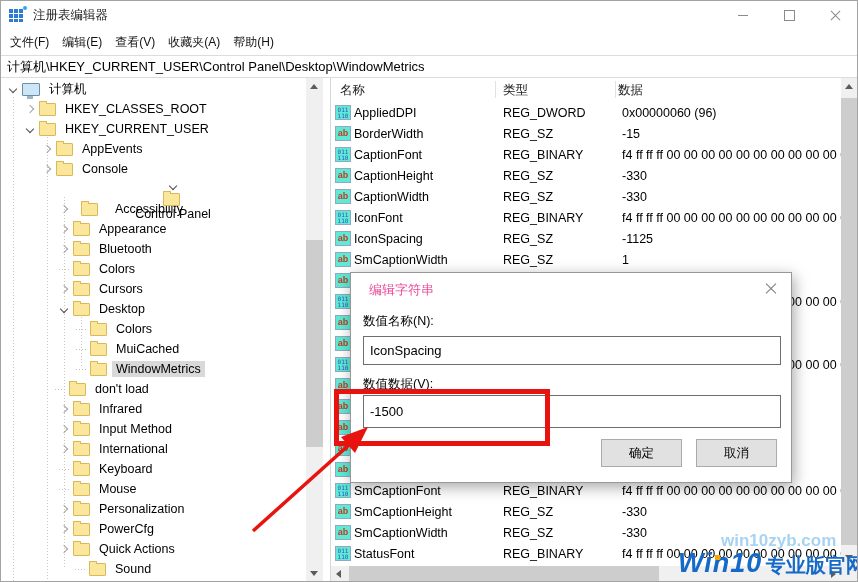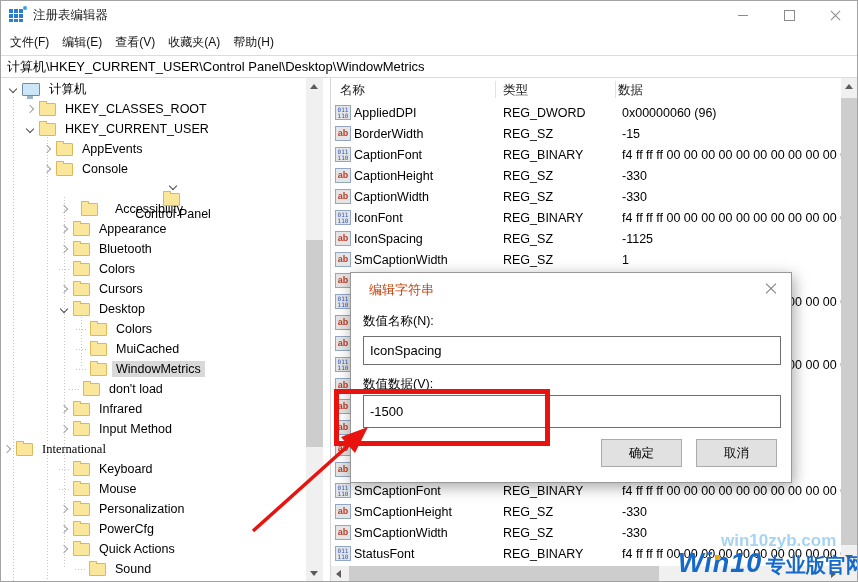--- a/index.html
+++ b/index.html
@@ -64,33 +64,33 @@
   .arr.left{border-top:4px solid transparent;border-bottom:4px solid transparent;border-right:5px solid #5c5c5c}
   .arr.right{border-top:4px solid transparent;border-bottom:4px solid transparent;border-left:5px solid #5c5c5c}
 
   
   .rpane{position:absolute;left:331px;top:0;right:0;bottom:0;overflow:hidden}
   .lheader{position:relative;height:23px}
   .hlabel{position:absolute;top:4px;font-size:12.5px;color:#1a1a1a}
   .hsep{position:absolute;top:3px;bottom:3px;width:1px;background:#e2e2e2}
   .lrows{position:absolute;left:0;top:24px;right:17px;overflow:hidden}
   .lrow{height:21px;display:flex;align-items:center;white-space:nowrap;overflow:hidden}
-  .vicon{width:16px;height:15px;margin-left:4px;flex:0 0 auto;border:1px solid #93a7c3;background:#e5e5e5;
+  .vicon{width:16px;height:15px;margin-left:4px;flex:0 0 auto;border:1px solid #93a7c3;background:#5eead4;
         box-sizing:border-box;display:flex;align-items:center;justify-content:center;overflow:hidden}
   .vicon .ab{color:#c43a22;font-weight:bold;font-size:9px;line-height:9px}
   .vicon .bin{color:#3056c9;font-family:"DejaVu Sans Mono",monospace;font-size:6px;line-height:6px;
         white-space:pre;text-align:center}
   .lname{width:145px;padding-left:3px;overflow:hidden;flex:0 0 auto;font-size:12.5px}
   .ltype{width:115px;padding-left:4px;overflow:hidden;flex:0 0 auto;font-size:12.5px}
   .ldata{flex:1;padding-left:4px;overflow:hidden;font-size:12.5px}
 
   
   .dialog{position:absolute;left:350px;top:272px;width:440px;height:209px;background:#fff;
         border:1px solid #989898;box-shadow:2px 4px 14px rgba(0,0,0,.35);z-index:50}
-  .dlg-title{position:absolute;left:18px;top:8px;color:#c2410c;font-size:13px}
+  .dlg-title{position:absolute;left:18px;top:8px;color:#ec4899;font-size:13px}
   .dlg-close{position:absolute;right:13px;top:9px;width:14px;height:14px}
   .dlg-close::before,.dlg-close::after{content:"";position:absolute;left:0;top:6px;width:14px;height:1px;background:#7d7d7d}
   .dlg-close::before{transform:rotate(45deg)}
   .dlg-close::after{transform:rotate(-45deg)}
   .dlg-label{position:absolute;left:12px;font-size:12.5px}
   .dlg-field{position:absolute;left:12px;width:418px;border:1px solid #6e6e6e;background:#fff;
         font-family:"Liberation Sans","DejaVu Sans",sans-serif;font-size:13px;padding:0 0 0 6px;
         box-sizing:border-box;outline:none}
   .dlg-name{top:63px;height:29px}
   .dlg-data{top:122px;height:33px}
@@ -245,42 +245,42 @@
           <span class="folder"></span>
           <span class="tlabel">MuiCached</span>
         </div>
         <div class="trow" style="padding-left: 74px;">
           <span class="tslot">
             <span class="stub"></span>
           </span>
           <span class="folder"></span>
           <span class="tlabel sel">WindowMetrics</span>
         </div>
-        <div class="trow" style="padding-left: 67px;">
+        <div class="trow" style="padding-left: 53px;">
           <span class="tslot">
             <span class="stub"></span>
           </span>
           <span class="folder"></span>
           <span class="tlabel">don't load</span>
         </div>
         <div class="trow" style="padding-left: 57px;">
           <span class="tslot">
             <span class="chev"></span>
           </span>
           <span class="folder"></span>
           <span class="tlabel">Infrared</span>
         </div>
         <div class="trow" style="padding-left: 57px;">
           <span class="tslot">
             <span class="chev"></span>
           </span>
           <span class="folder"></span>
           <span class="tlabel">Input Method</span>
         </div>
-        <div class="trow" style=" font-family: Liberation Serif, serif;">
+        <div class="trow" style="padding-left: 57px;">
           <span class="tslot">
             <span class="chev"></span>
           </span>
           <span class="folder"></span>
           <span class="tlabel">International</span>
         </div>
         <div class="trow" style="padding-left: 57px;">
           <span class="tslot">
             <span class="stub"></span>
           </span>

